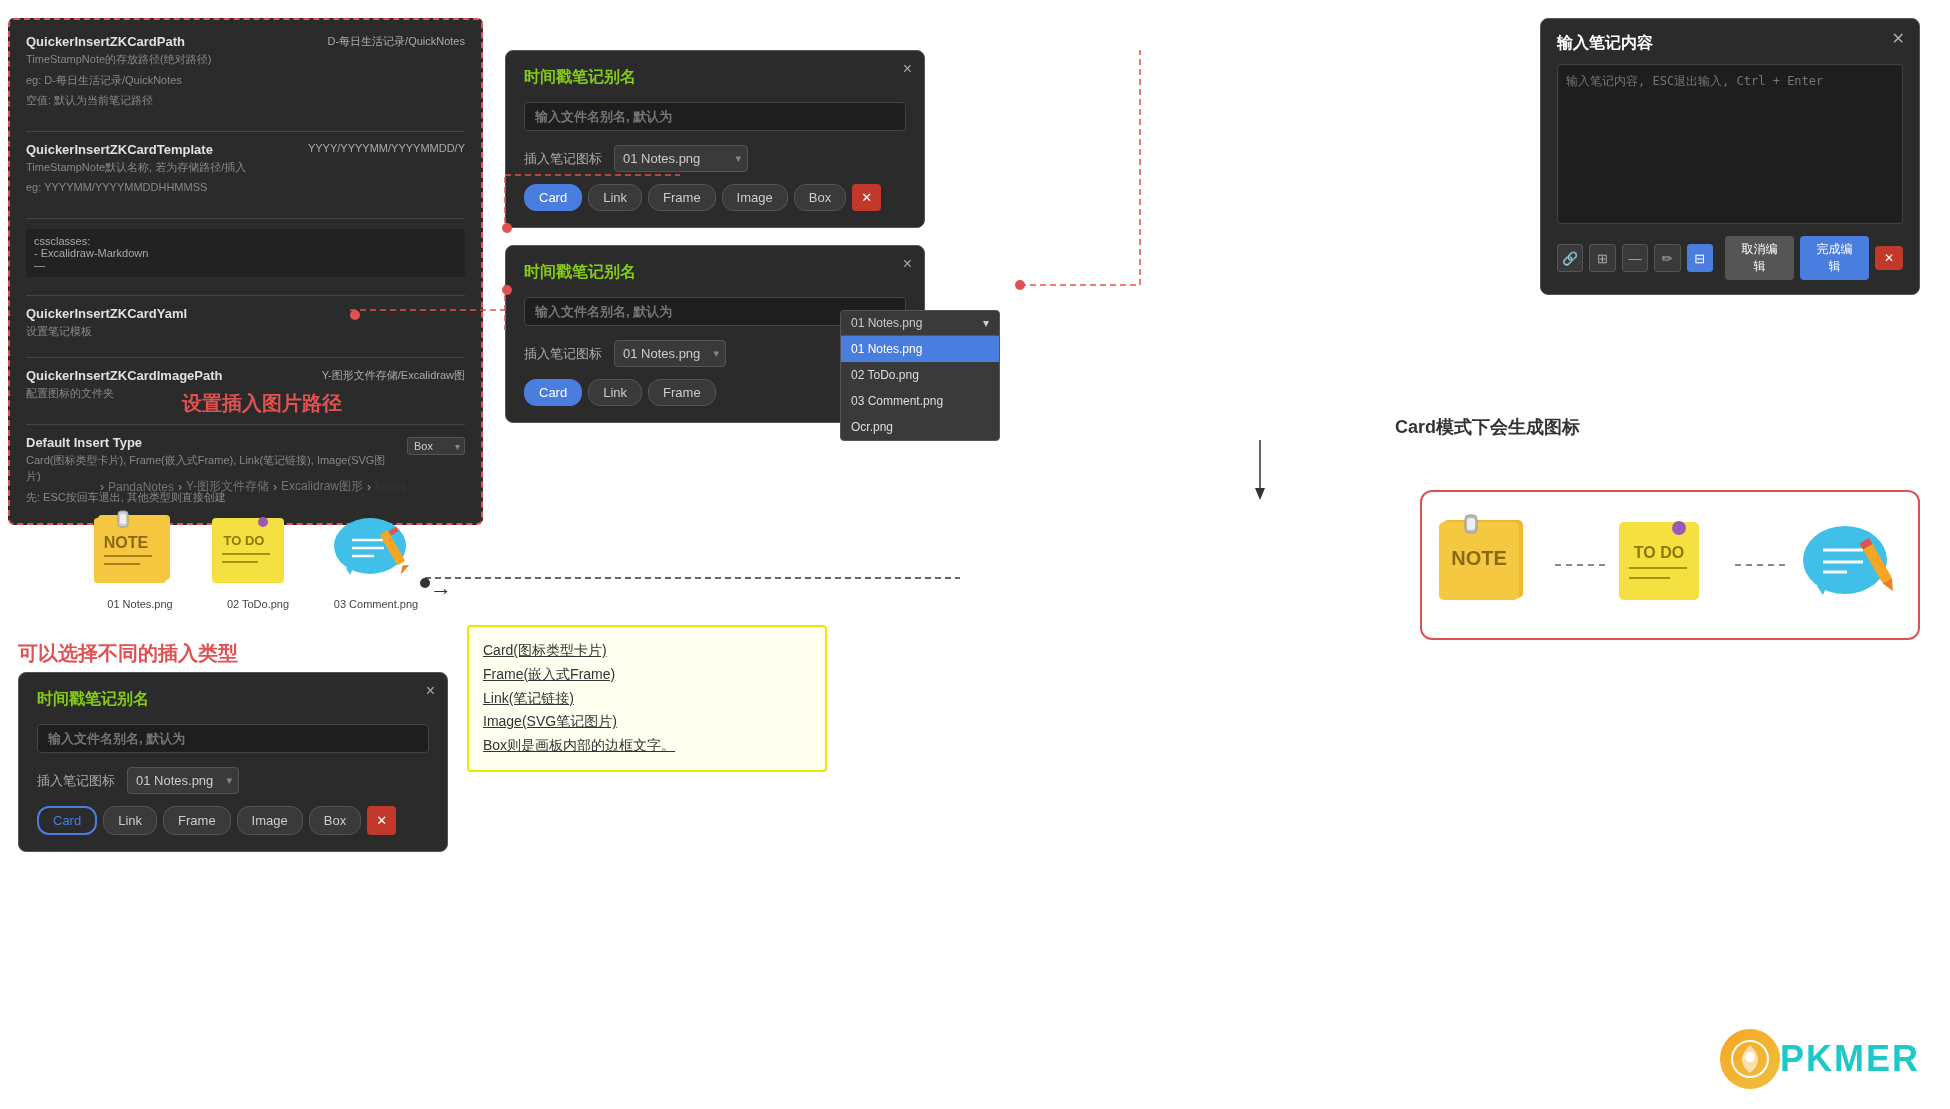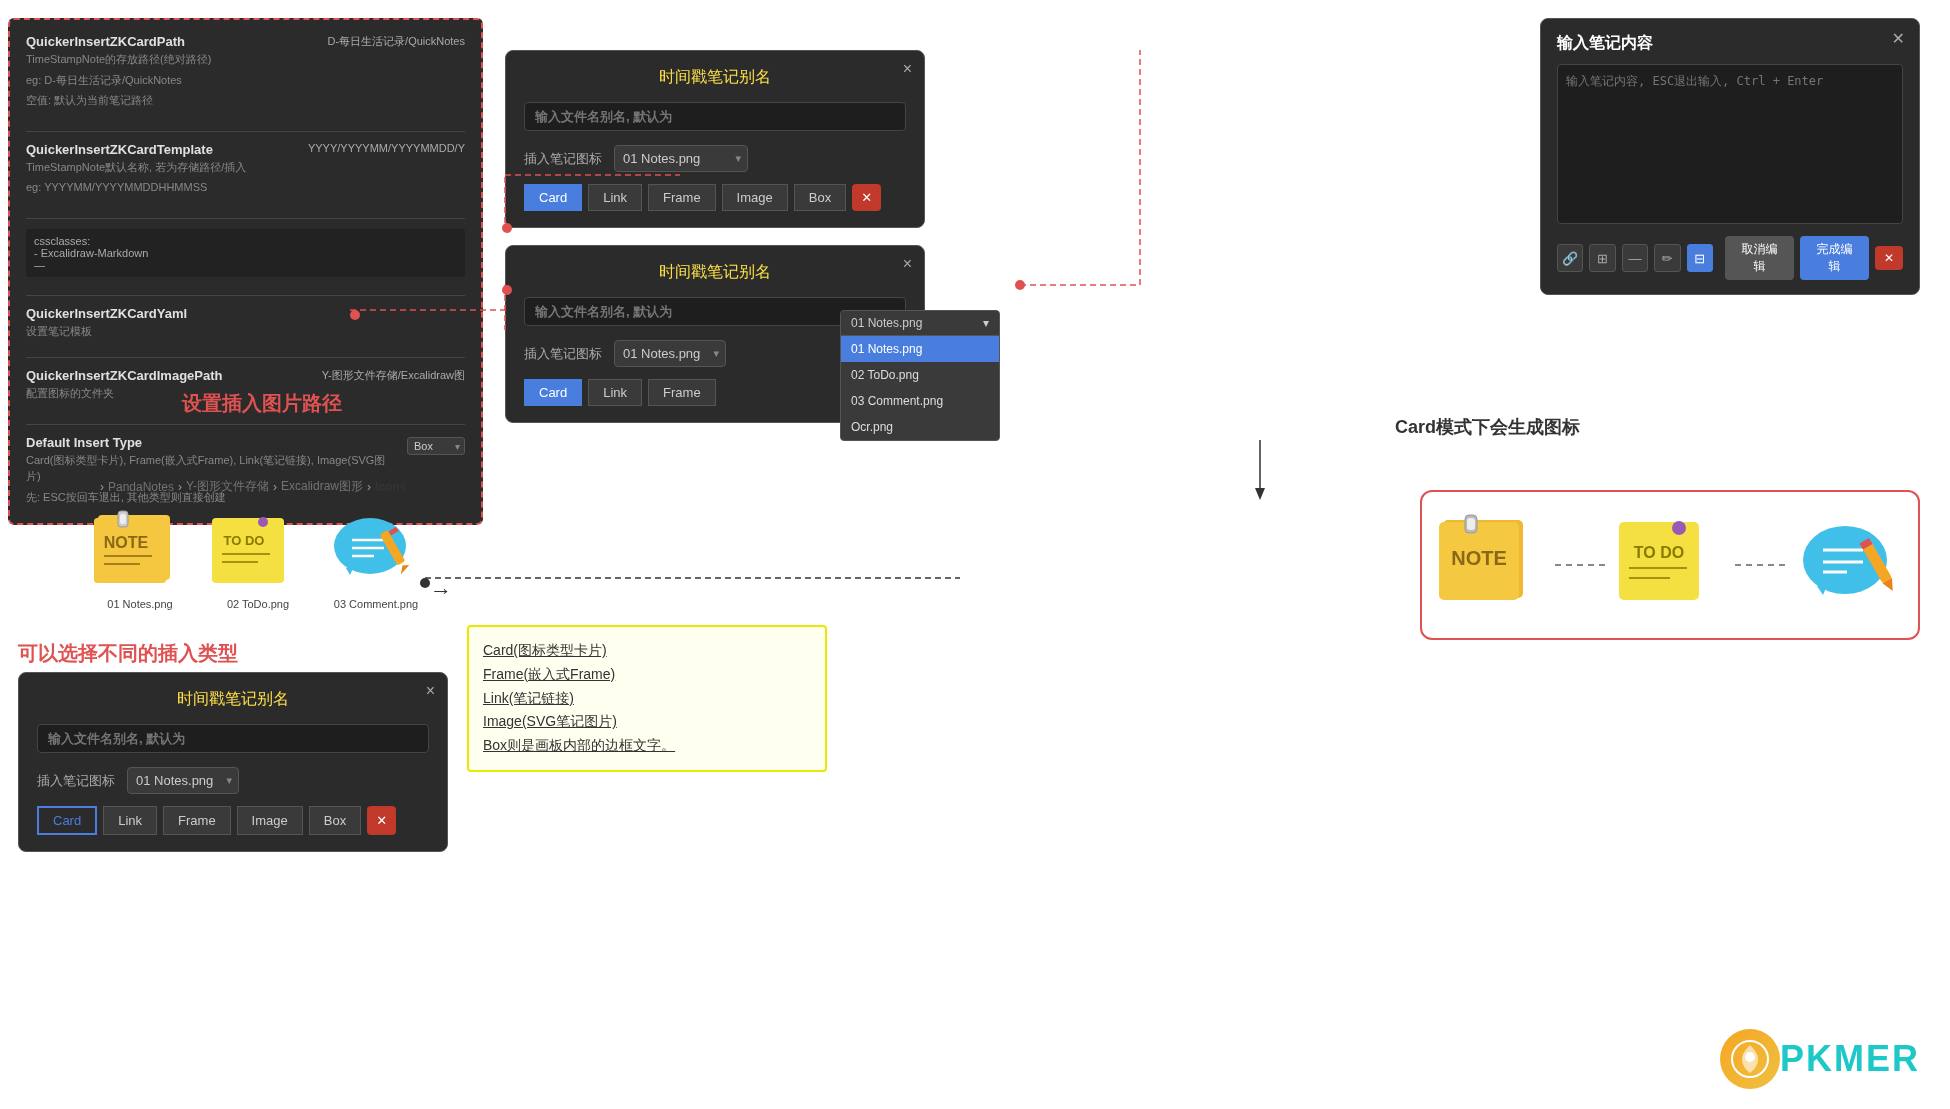--- a/index.html
+++ b/index.html
@@ -90,25 +90,24 @@
     .dialog {
       position: absolute;
       background: #2b2b2b;
       border: 1px solid #555;
       border-radius: 8px;
       padding: 16px 18px;
       color: #ccc;
       min-width: 380px;
     }
     .dialog-title {
-      color: #fde047;
+      color: #84cc16;
       font-size: 16px;
-      font-weight: normal;
+      font-weight: bold;
       margin-bottom: 14px;
-      text-align: center;
     }
     .dialog-close {
       position: absolute;
       right: 12px;
       top: 10px;
       color: #aaa;
       font-size: 16px;
       cursor: pointer;
       line-height: 1;
     }
@@ -135,21 +134,21 @@
       min-width: 80px;
     }
 
     .btn-group {
       display: flex;
       gap: 6px;
       margin-top: 8px;
     }
     .btn {
       padding: 5px 14px;
-      border-radius: 0;
+      border-radius: 12px;
       border: 1px solid #555;
       font-size: 13px;
       cursor: pointer;
       color: #ccc;
       background: #3a3a3a;
     }
     .btn.active, .btn-blue {
       background: #4a7ede;
       border-color: #4a7ede;
       color: #fff;

